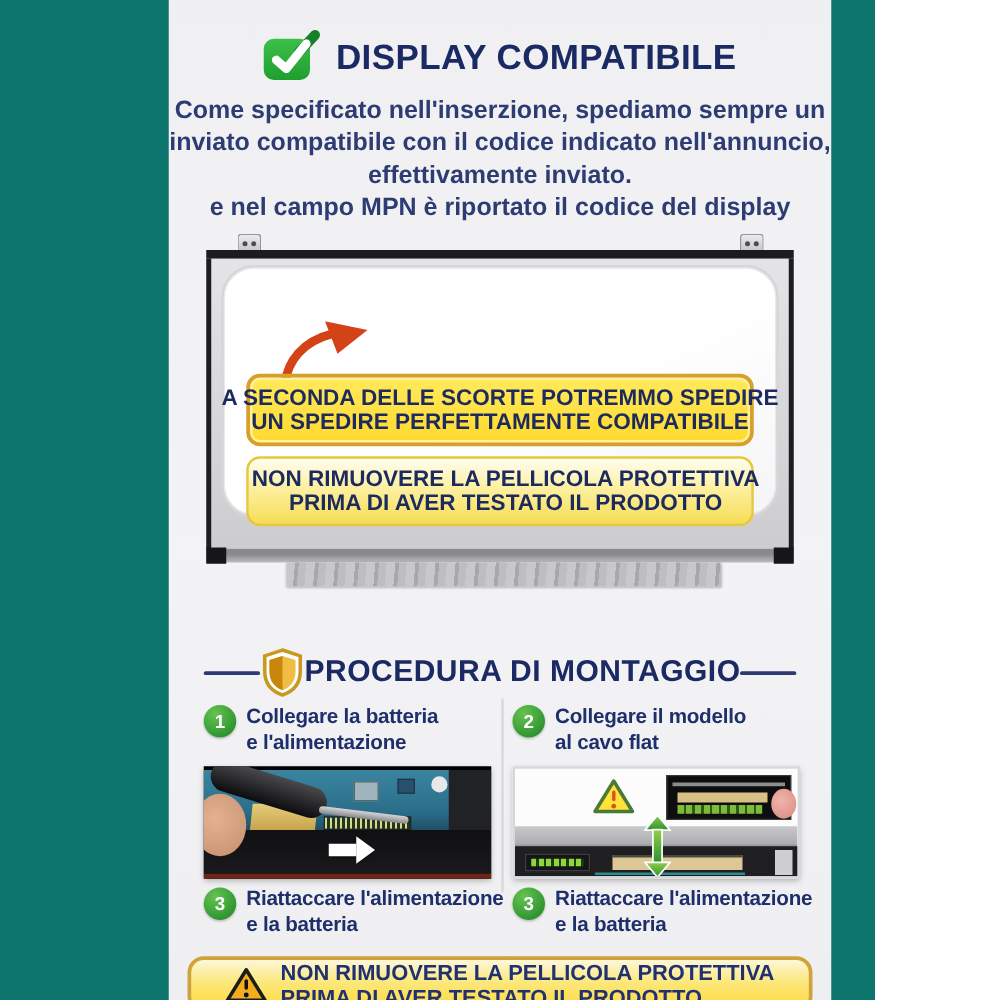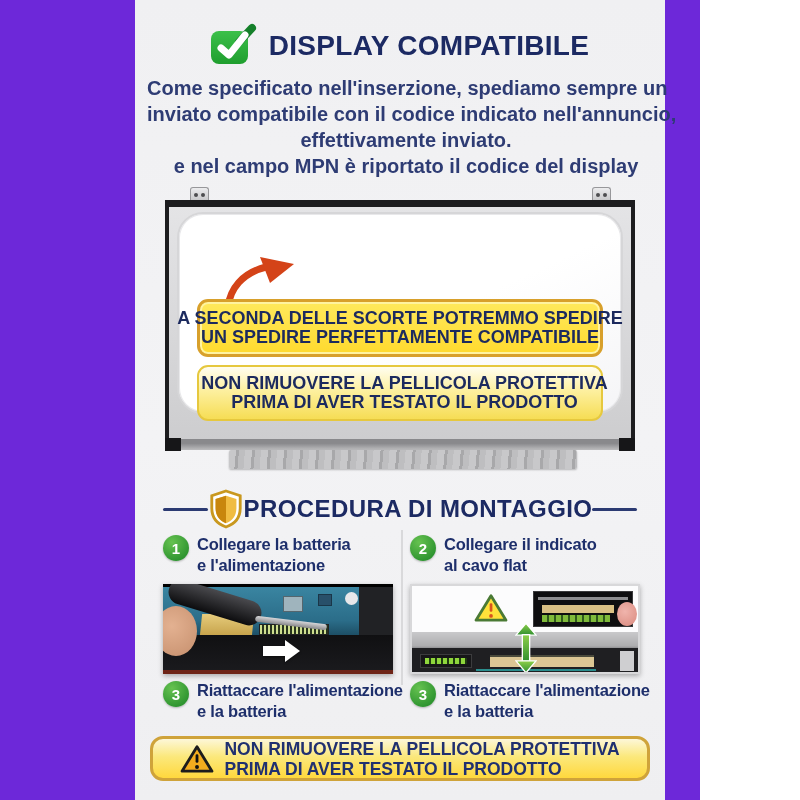--- a/index.html
+++ b/index.html
@@ -1,27 +1,27 @@
 <!DOCTYPE html>
 <html><head>
 <meta charset="utf-8">
 <style>
   * { margin:0; padding:0; box-sizing:border-box; }
   html,body { width:800px; height:800px; background:#ffffff; overflow:hidden;
               font-family:"Liberation Sans", sans-serif; }
-  .stage { position:relative; width:700px; height:800px; background:#6d28d9; }
+  .stage { position:relative; width:700px; height:800px; background:#0f766e; }
   .content-col { position:absolute; left:135px; top:0; width:530px; height:800px;
                  background:linear-gradient(180deg,#f0f0f2 0%,#f3f3f5 55%,#efeff1 100%); }
 
   
   .hdr { margin-top:26px; height:40px; display:flex; align-items:center; justify-content:center; gap:14px; }
   .hdr-title { font-size:28px; font-weight:bold; color:#1c2a63; letter-spacing:.3px; }
 
   
-  .intro { margin-top:9px; text-align:center; color:#2e3c74; font-size:20px; font-weight:600;padding-left:12px; }
+  .intro { margin-top:9px; text-align:center; color:#2e3c74; font-size:20px; font-weight:600; }
   .intro div { line-height:26px; white-space:nowrap; }
 
   
   .panel { position:relative; width:470px; margin:8px auto 0; height:283px; }
   .bracket { position:absolute; top:0; width:19px; height:14px; border:1px solid #97979a;
              border-bottom:none; border-radius:3px 3px 0 0;
              background:linear-gradient(180deg,#ececee,#c7c7c9); display:flex;
              align-items:center; justify-content:center; gap:3px; }
   .bracket i { width:4px; height:4px; border-radius:50%; background:#4d4d50; }
   .bracket.bl { left:25px; } .bracket.br { right:24px; }
@@ -44,21 +44,21 @@
 
   .note { position:absolute; left:32px; width:406px; border-radius:11px; text-align:center;
           display:flex; align-items:center; justify-content:center; gap:9px; }
   .note-stock { top:112px; height:58px; background:linear-gradient(180deg,#ffe95c,#ffda2e);
                 border:3px solid #d8a02b; box-shadow:inset 0 0 0 2px #fff3a0; }
   .note-film  { top:178px; height:56px; background:linear-gradient(180deg,#fffdf0 0%,#fdf0a0 45%,#f6dd55 100%);
                 border:2px solid #e6c83e; }
   .note-text div { font-size:18px; font-weight:bold; color:#1c2a5e; line-height:19px; white-space:nowrap; }
 
   
-  .proc-hdr { margin-top:18px; height:42px; display:flex; align-items:center; justify-content:center; gap:0; }
+  .proc-hdr { margin-top:47px; height:42px; display:flex; align-items:center; justify-content:center; gap:0; }
   .proc-line { width:45px; height:3px; background:#2b3a72; border-radius:2px; }
   .proc-title { font-size:24px; font-weight:bold; color:#1c2a63; letter-spacing:.4px; }
 
   
   .steps { position:relative; margin-top:4px; padding:0 25px 0 28px; display:flex; justify-content:space-between; }
   .divider { position:absolute; left:50.2%; top:-4px; width:2px; height:155px; background:#d9d9db; }
   .col { width:230px; }
   .step-row { display:flex; align-items:flex-start; gap:8px; height:46px; }
   .badge { flex:0 0 auto; width:26px; height:26px; border-radius:50%; margin-top:1px;
            background:radial-gradient(circle at 35% 28%,#66c250,#2e9430 75%);
@@ -242,21 +242,21 @@
             <div>Riattaccare l'alimentazione</div>
             <div>e la batteria</div>
           </div>
         </div>
       </div>
 
       <div class="col">
         <div class="step-row">
           <div class="badge">2</div>
           <div class="step-text">
-            <div>Collegare il indicato</div>
+            <div>Collegare il modello</div>
             <div>al cavo flat</div>
           </div>
         </div>
 
         <div class="photo ph2">
           <div class="ph2-top">
             <svg width="34" height="30" viewBox="0 0 36 32" style="position:absolute;left:62px;top:7px">
               <path d="M18 3 L34 29 H2 Z" fill="#ffe23a" stroke="#4a7a35" stroke-width="3" stroke-linejoin="round"></path>
               <rect x="16.6" y="11" width="2.9" height="9" rx="1.3" fill="#d9531e"></rect>
               <circle cx="18" cy="24.5" r="2" fill="#d9531e"></circle>

